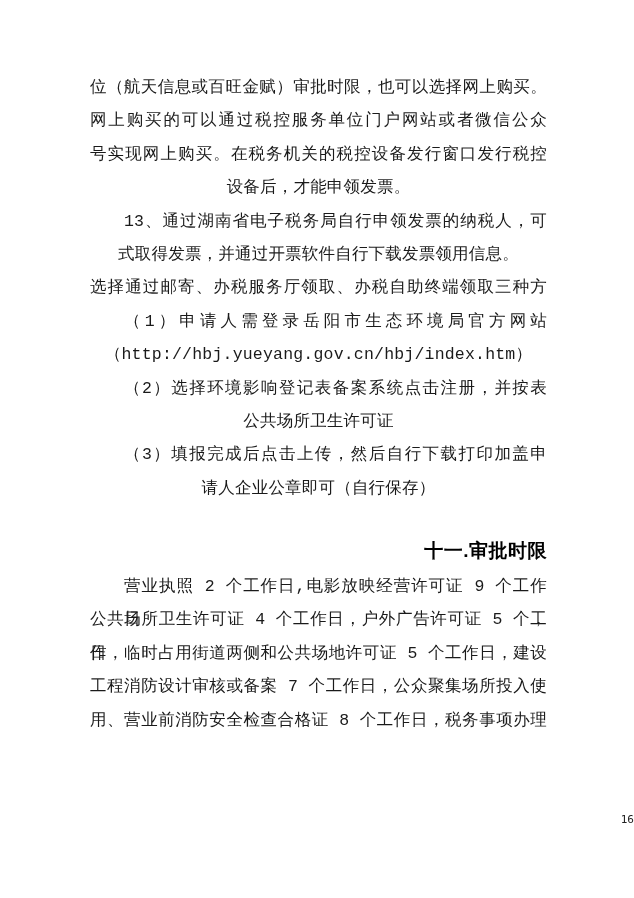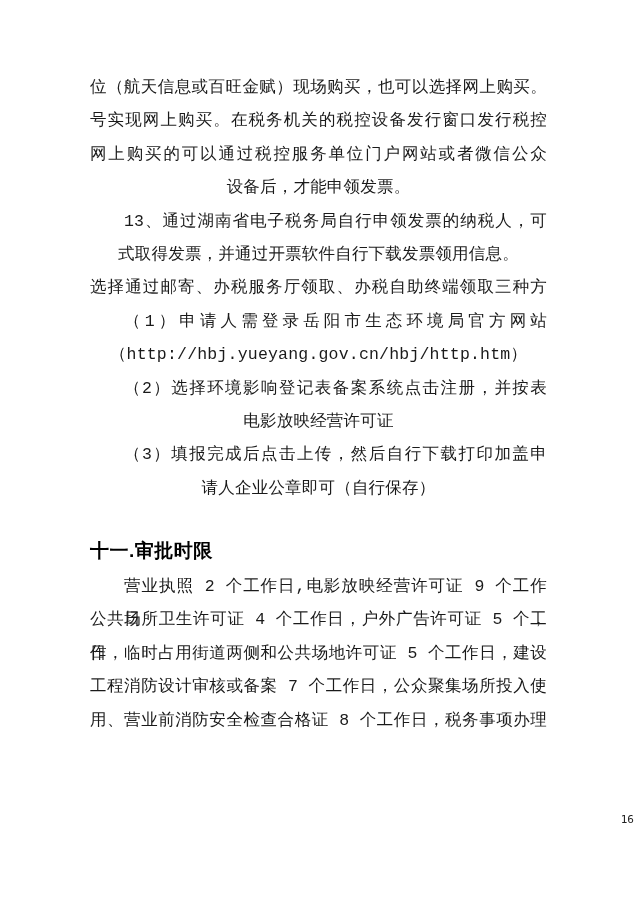--- a/index.html
+++ b/index.html
@@ -43,55 +43,56 @@
   }
   .section-heading {
     margin-top: 29px;
     margin-bottom: 3px;
     font-family: "Liberation Sans", "DejaVu Sans", sans-serif;
     font-weight: 700;
     font-size: 19px;
     line-height: 33px;
     color: #000000;
     letter-spacing: 0.5px;
+    text-align: right;
   }
   .page-footer {
     position: absolute;
     left: 0;
     right: 0;
     top: 813px;
     text-align: right;
     font-family: "DejaVu Sans Mono", monospace;
     font-size: 11px;
     color: #222222;
   }
 </style>
 </head>
 <body>
 
 <div class="page">
   <div class="doc-body">
       <div class="paragraph">
-        <div class="line justify">位（航天信息或百旺金赋）现场购买，也可以选择网上购买。</div>
+        <div class="line justify">位（航天信息或百旺金赋）审批时限，也可以选择网上购买。</div>
+        <div class="line justify">网上购买的可以通过税控服务单位门户网站或者微信公众</div>
         <div class="line justify">号实现网上购买。在税务机关的税控设备发行窗口发行税控</div>
-        <div class="line justify">网上购买的可以通过税控服务单位门户网站或者微信公众</div>
         <div class="line">设备后，才能申领发票。</div>
       </div>
       <div class="paragraph">
         <div class="line justify indent">13、通过湖南省电子税务局自行申领发票的纳税人，可</div>
         <div class="line">式取得发票，并通过开票软件自行下载发票领用信息。</div>
         <div class="line justify">选择通过邮寄、办税服务厅领取、办税自助终端领取三种方</div>
       </div>
       <div class="paragraph">
         <div class="line justify indent">（1）申请人需登录岳阳市生态环境局官方网站</div>
-        <div class="line">（http://hbj.yueyang.gov.cn/hbj/http.htm）</div>
+        <div class="line">（http://hbj.yueyang.gov.cn/hbj/index.htm）</div>
       </div>
       <div class="paragraph">
         <div class="line justify indent">（2）选择环境影响登记表备案系统点击注册，并按表</div>
-        <div class="line">电影放映经营许可证</div>
+        <div class="line">公共场所卫生许可证</div>
       </div>
       <div class="paragraph">
         <div class="line justify indent">（3）填报完成后点击上传，然后自行下载打印加盖申</div>
         <div class="line">请人企业公章即可（自行保存）</div>
       </div>
       <div class="section-heading">十一.审批时限</div>
       <div class="paragraph">
         <div class="line justify indent">营业执照 2 个工作日,电影放映经营许可证 9 个工作日，</div>
         <div class="line justify">公共场所卫生许可证 4 个工作日，户外广告许可证 5 个工作</div>
         <div class="line justify">日，临时占用街道两侧和公共场地许可证 5 个工作日，建设</div>

